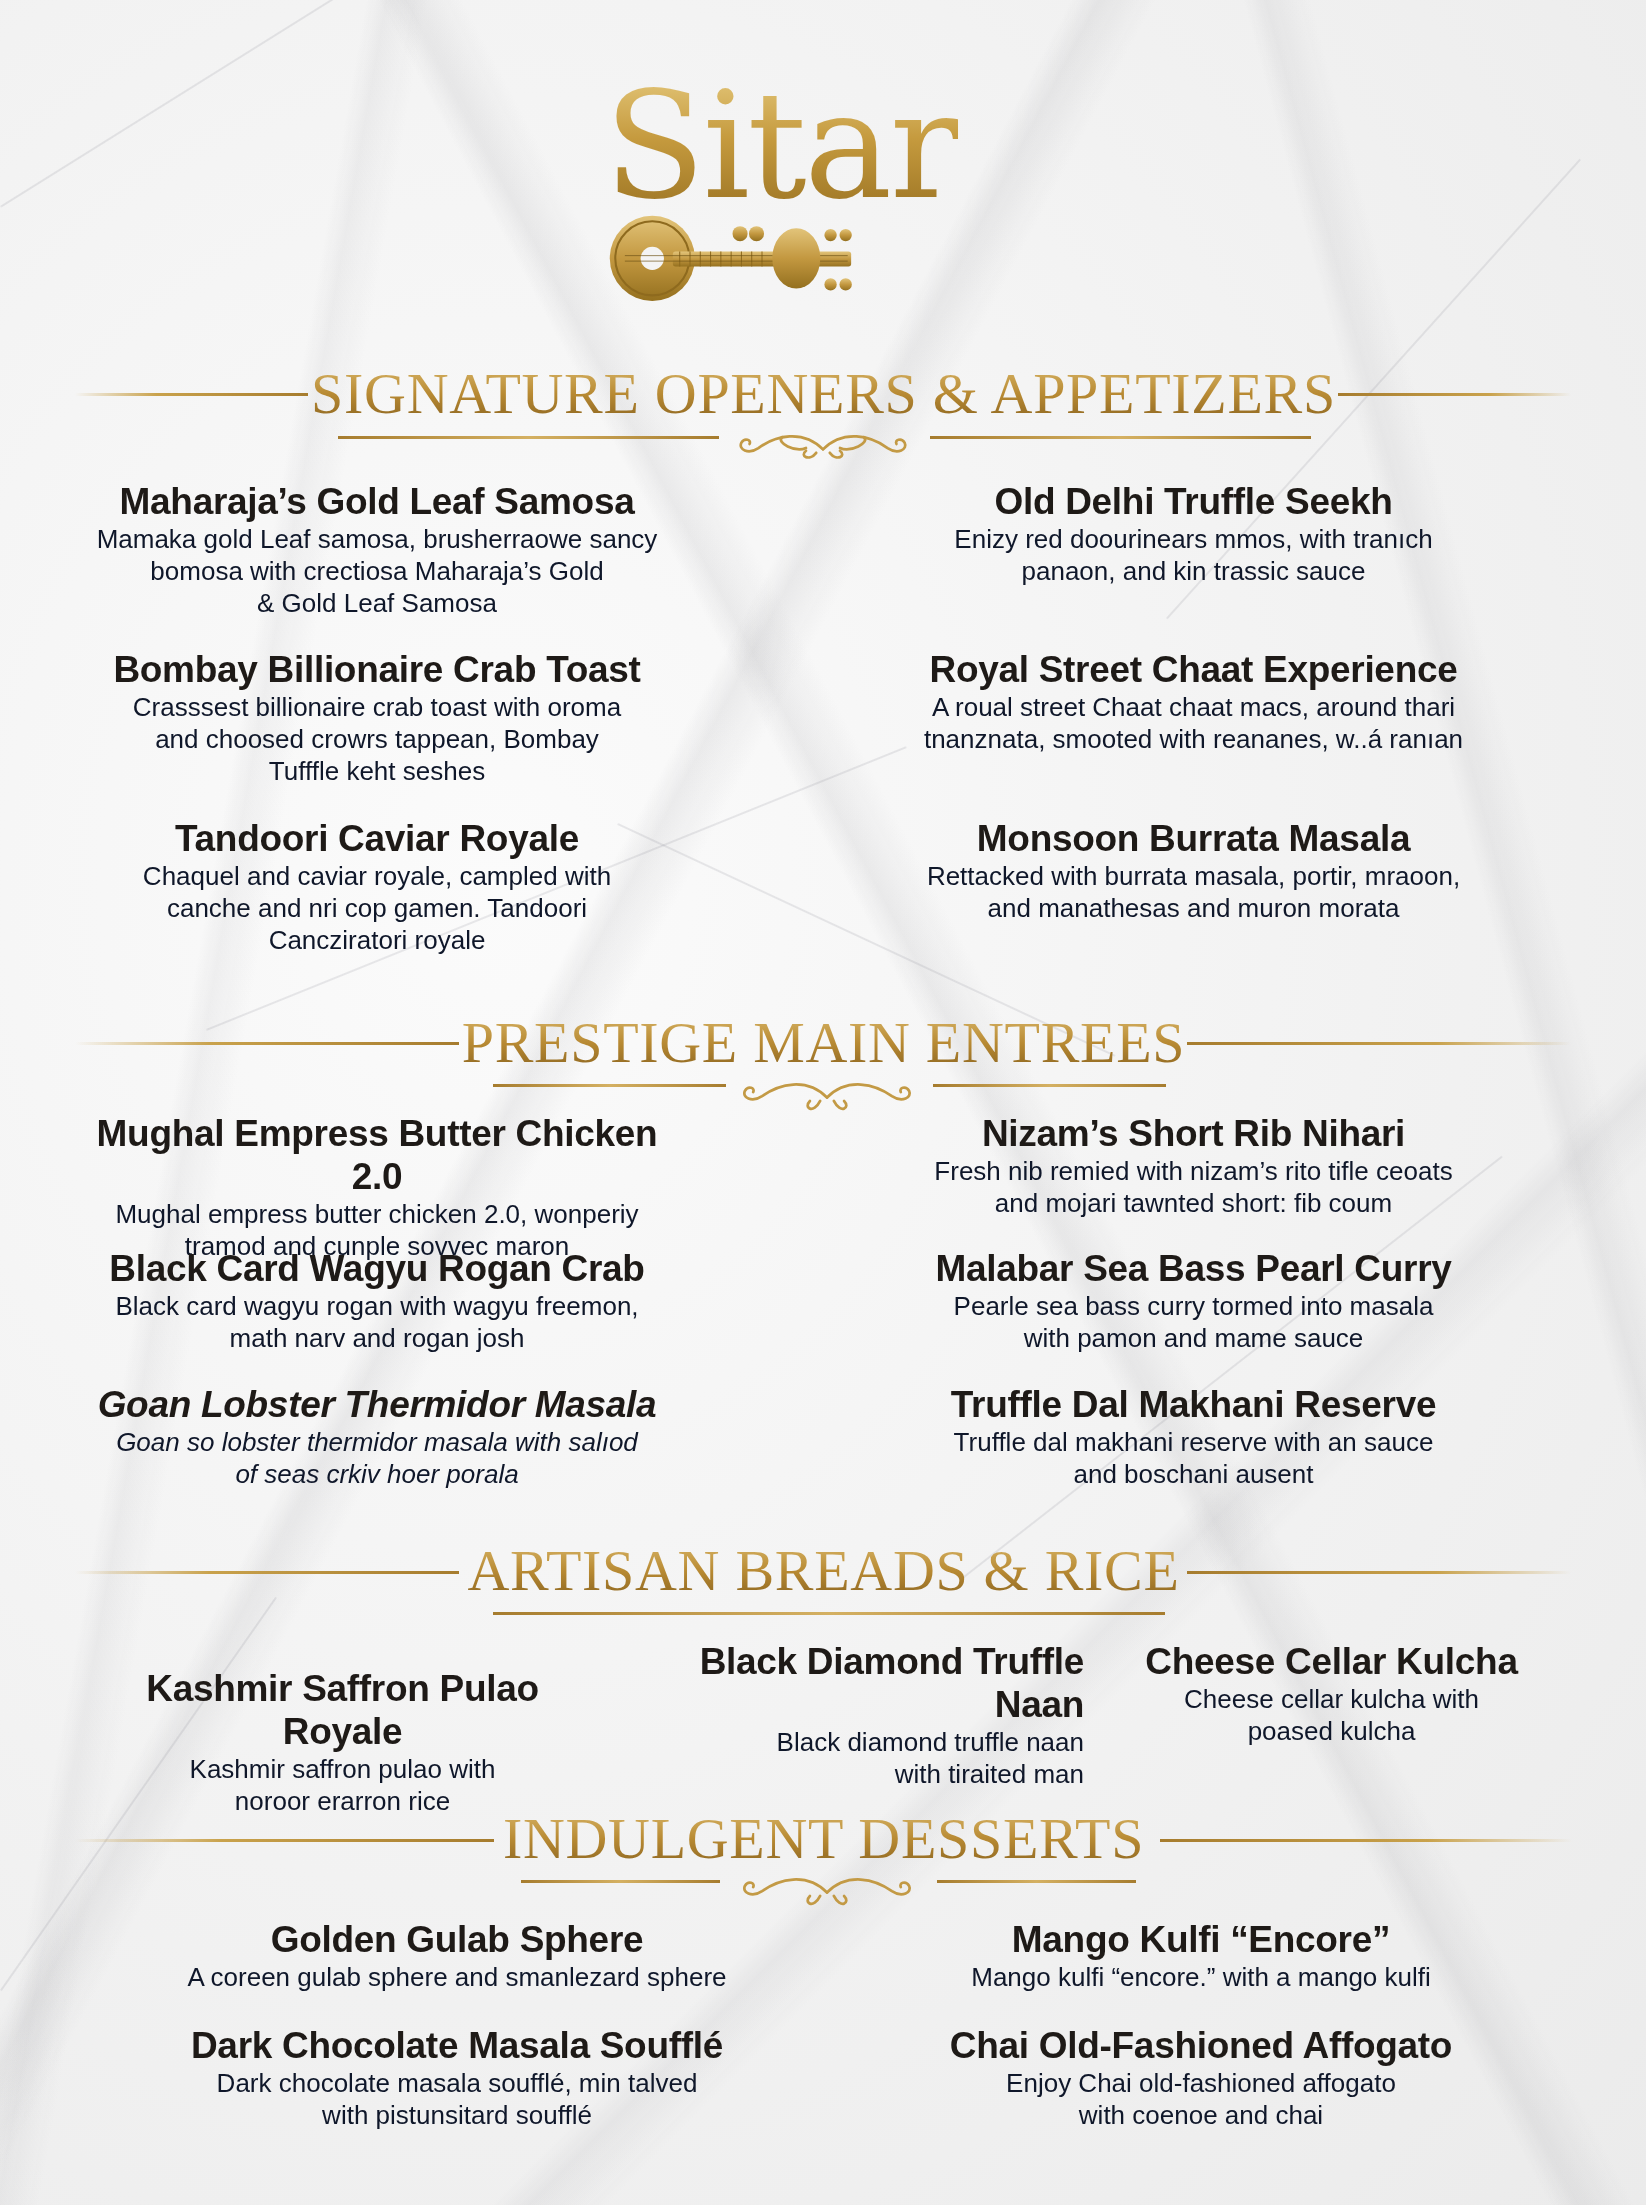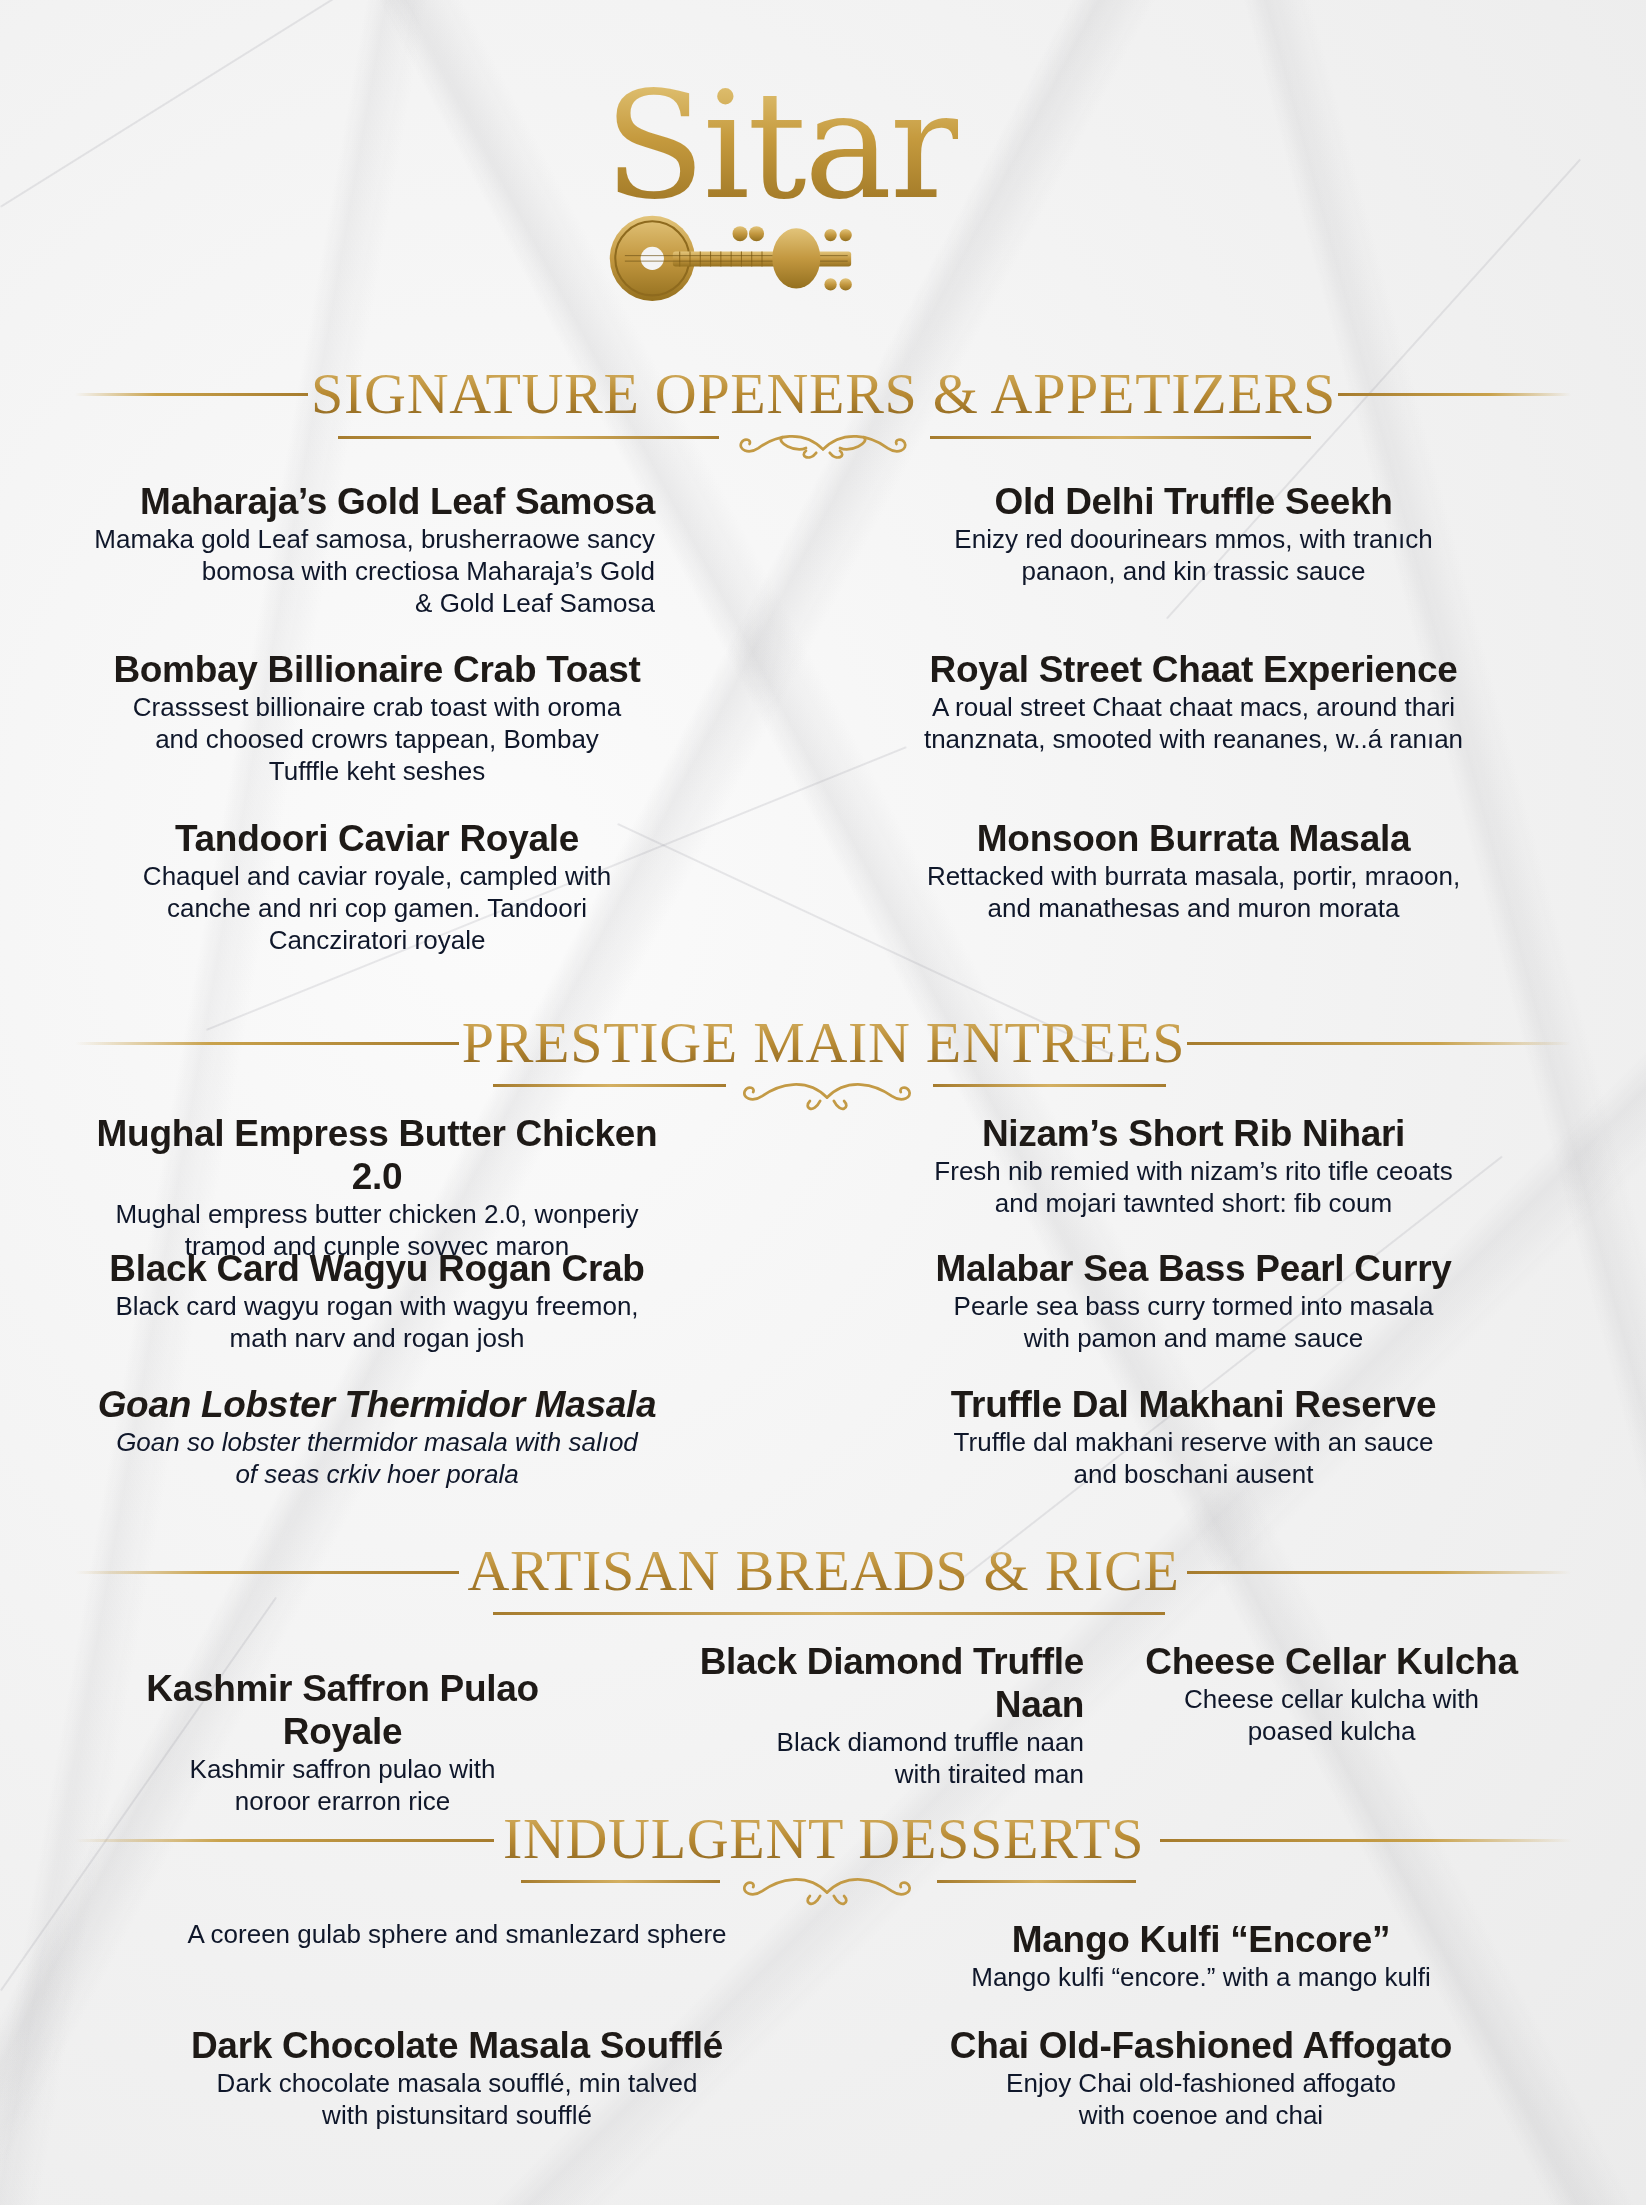--- a/index.html
+++ b/index.html
@@ -122,21 +122,21 @@
   <g fill="none" stroke="#c39a45" stroke-width="4" stroke-linecap="round">
     <path d="M150 30 C120 0, 80 10, 55 28 C40 38, 25 30, 30 20 C35 12, 45 16, 42 22"></path>
     <path d="M150 30 C180 0, 220 10, 245 28 C260 38, 275 30, 270 20 C265 12, 255 16, 258 22"></path>
     <path d="M140 35 C130 48, 115 40, 125 32"></path>
       <path d="M160 35 C170 48, 185 40, 175 32"></path>
     <path d="M90 12 C80 20, 110 35, 125 28"></path>
       <path d="M210 12 C220 20, 190 35, 175 28"></path>
   </g>
 </svg>
 
-<div class="item" style="left:79px;top:480px;width:576px;text-align:right;">
+<div class="item" style="left:89px;top:480px;width:576px;">
   <div class="item-name">Maharaja’s Gold Leaf Samosa</div>
   <div class="item-desc">Mamaka gold Leaf samosa, brusherraowe sancy
 bomosa with crectiosa Maharaja’s Gold
 &amp; Gold Leaf Samosa</div>
 </div>
 <div class="item" style="left:878px;top:480px;width:631px;">
   <div class="item-name">Old Delhi Truffle Seekh</div>
   <div class="item-desc">Enizy red doourinears mmos, with tranıch
 panaon, and kin trassic sauce</div>
 </div>
@@ -243,20 +243,21 @@
 <svg class="flourish" style="left:724px;top:1872px;" width="206" height="41" viewBox="0 0 300 60">
   <g fill="none" stroke="#c39a45" stroke-width="4" stroke-linecap="round">
     <path d="M150 30 C120 0, 80 10, 55 28 C40 38, 25 30, 30 20 C35 12, 45 16, 42 22"></path>
     <path d="M150 30 C180 0, 220 10, 245 28 C260 38, 275 30, 270 20 C265 12, 255 16, 258 22"></path>
     <path d="M140 35 C130 55, 115 45, 125 35"></path>
       <path d="M160 35 C170 55, 185 45, 175 35"></path>
   </g>
 </svg>
 
 <div class="item" style="left:124px;top:1918px;width:666px;">
+  <div class="item-name">Golden Gulab Sphere</div>
   <div class="item-desc">A coreen gulab sphere and smanlezard sphere</div>
 </div>
 <div class="item" style="left:892px;top:1918px;width:618px;">
   <div class="item-name">Mango Kulfi “Encore”</div>
   <div class="item-desc">Mango kulfi “encore.” with a mango kulfi</div>
 </div>
 <div class="item" style="left:124px;top:2024px;width:666px;">
   <div class="item-name">Dark Chocolate Masala Soufflé</div>
   <div class="item-desc">Dark chocolate masala soufflé, min talved
 with pistunsitard soufflé</div>

